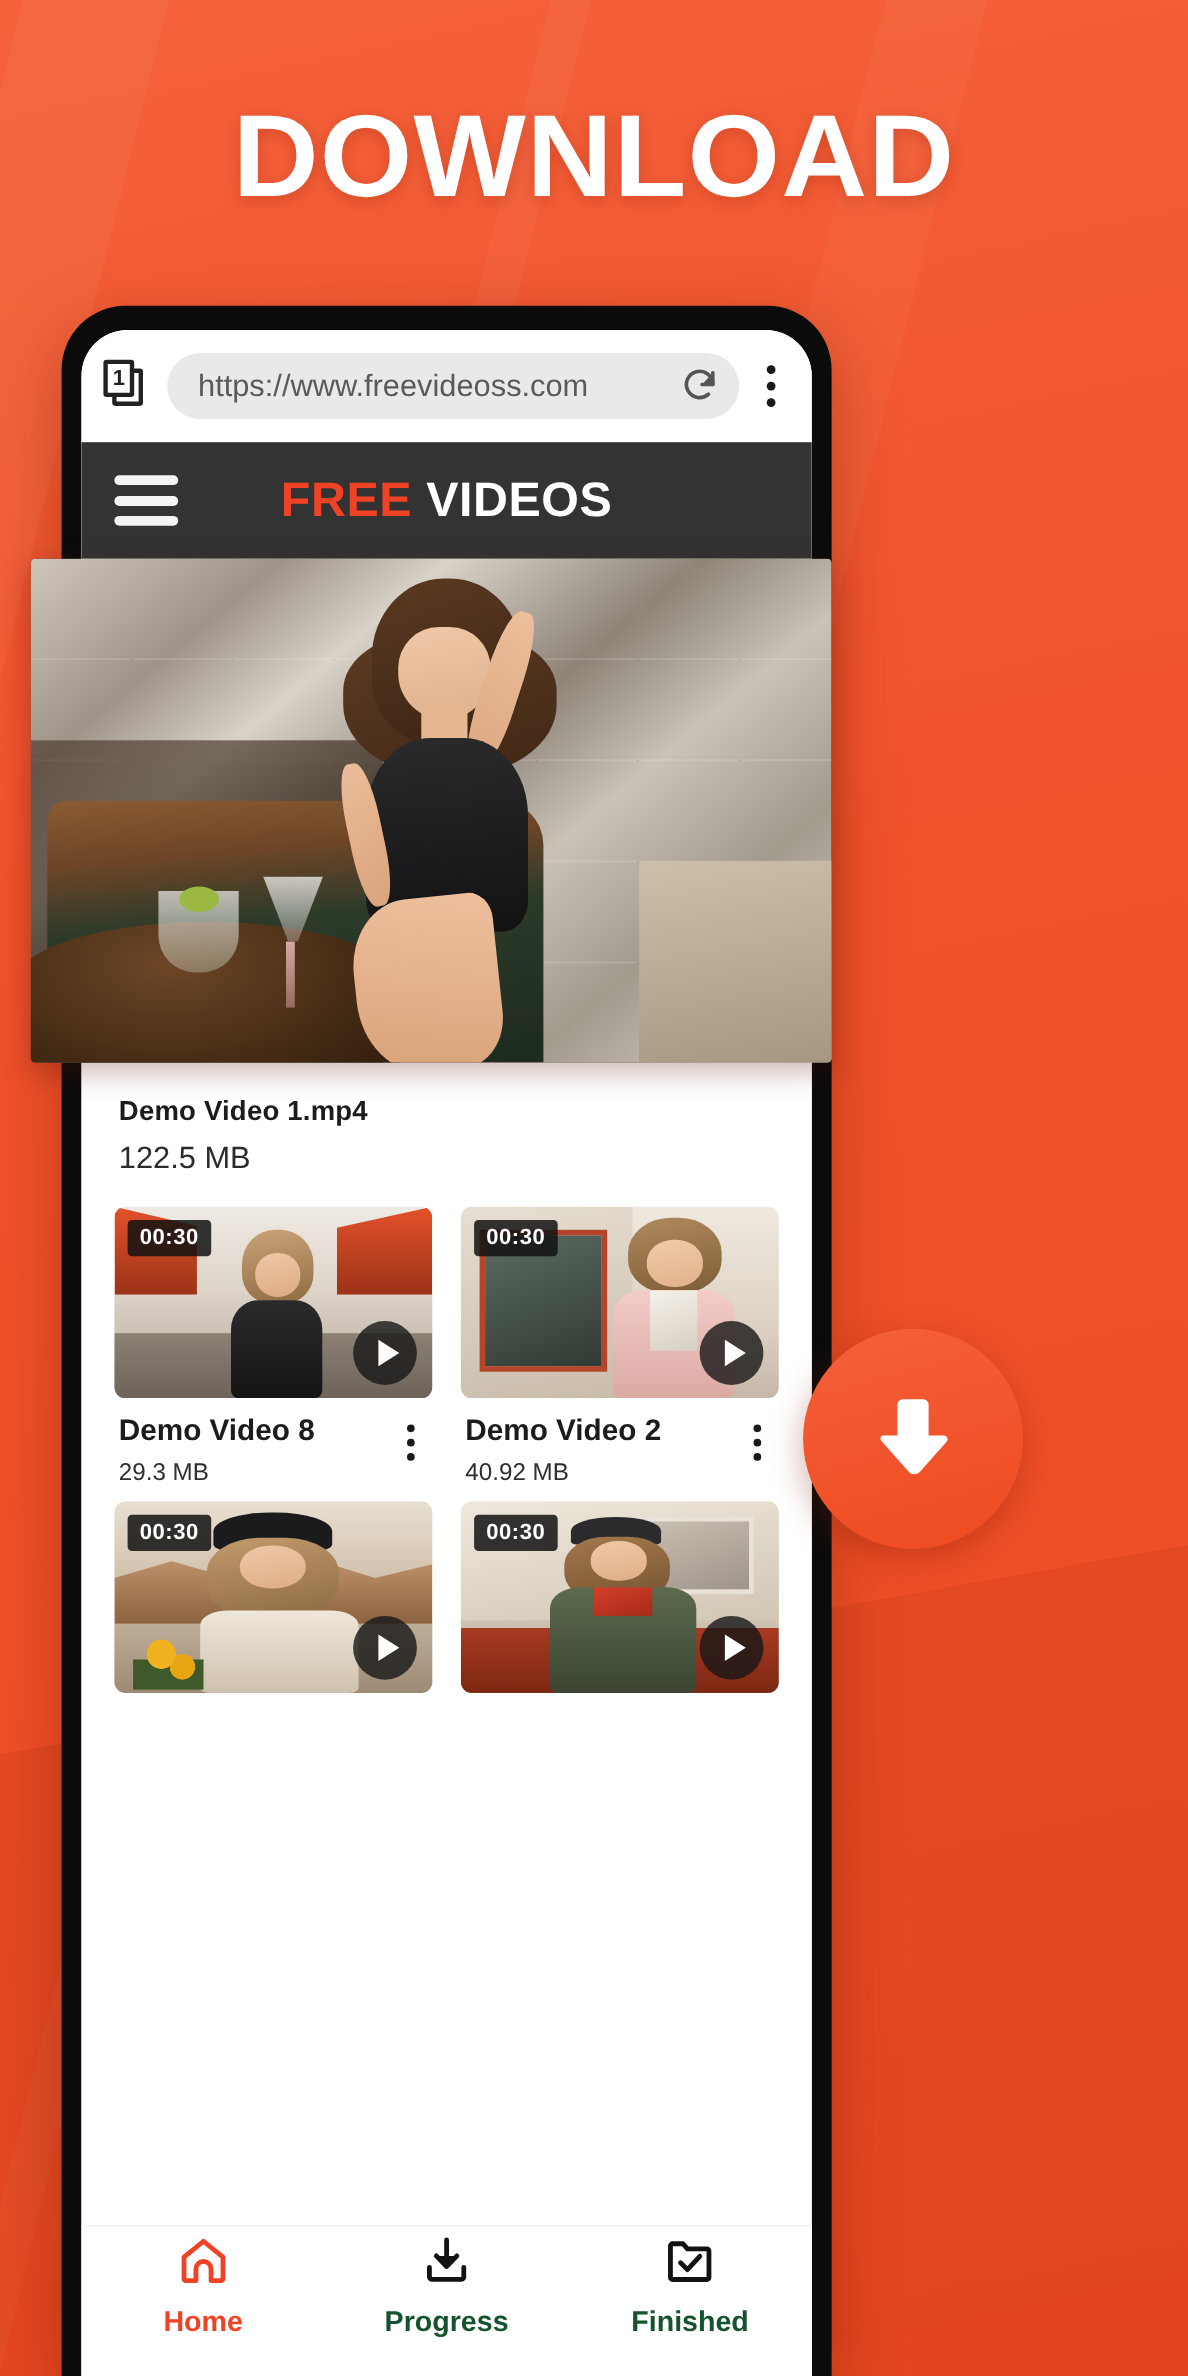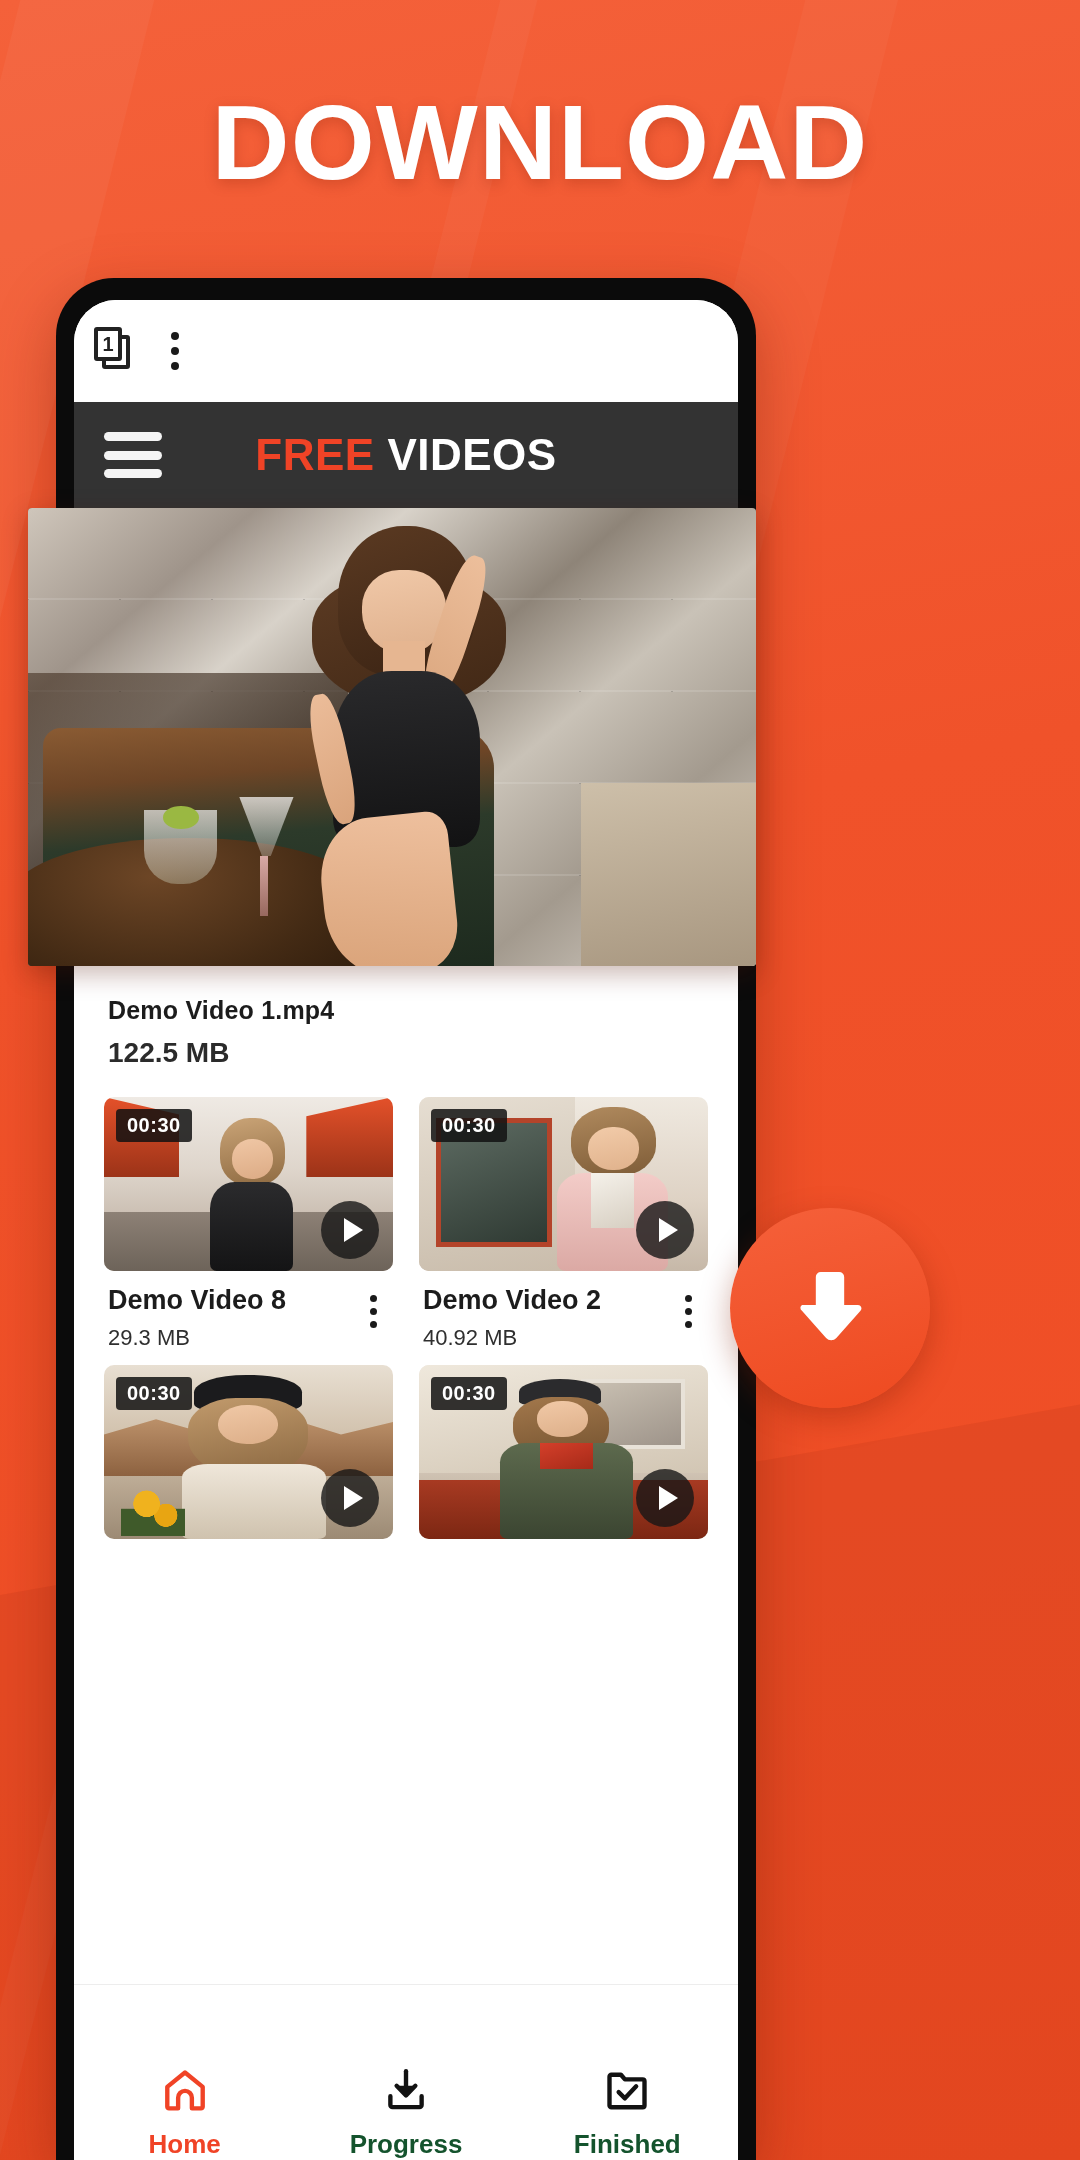--- a/index.html
+++ b/index.html
@@ -301,21 +301,21 @@
   }
   #hero-spacer { height:462px; }
 
   #hero-meta { padding:26px 34px 6px 34px; }
   #hero-title {
     font-size:25px; font-weight:bold; color:#1C1C1C;
     letter-spacing:0.2px;
   }
   #hero-size {
     margin-top:12px;
-    font-size:28px; font-weight:bold; color:#2B2B2B;
+    font-size:28px; font-weight:normal; color:#2B2B2B;
   }
 
   
   #grid {
     margin-top:22px;
     padding:0 30px;
     display:grid;
     grid-template-columns:1fr 1fr;
     column-gap:26px;
     row-gap:14px;
@@ -469,25 +469,25 @@
     margin-top:3px;
   }
   .kebab span {
     width:7px; height:7px; border-radius:50%; background:#1A1A1A; display:block;
   }
 
   
   #bottom-nav {
     position:absolute;
     left:0; bottom:0;
-    width:664px; height:176px;
+    width:664px; height:137px;
     background:#FFFFFF;
     border-top:1px solid #EDEDED;
     display:flex;
-    align-items:flex-end;
+    align-items:flex-start;
   }
   .nav-item {
     flex:1 1 0;
     display:flex; flex-direction:column;
     align-items:center; justify-content:center;
     gap:10px;
     padding-top:6px;
   }
   .nav-item svg { width:50px; height:50px; }
   .nav-label { font-size:26px; font-weight:bold; }
@@ -507,20 +507,29 @@
 
 <div id="headline">DOWNLOAD</div>
 
 <div id="phone">
   <div id="screen">
 
     <div id="browser-bar">
       <div id="tab-count">
         <div class="back"></div>
         <div class="front">1</div>
+      </div>
+      <div id="url-pill">
+        <div id="url-text" title="https://www.freevideoss.com">https://www.freevideoss.com</div>
+        <span id="reload-icon">
+          <svg viewBox="0 0 24 24" fill="none" stroke="#555" stroke-width="2.2" stroke-linecap="round" stroke-linejoin="round">
+            <path d="M20 11a8 8 0 1 0-2.6 5.9"></path>
+            <polyline points="20 4 20 11 13.5 11" fill="#555" stroke="#555"></polyline>
+          </svg>
+        </span>
       </div>
       <div id="browser-menu">
         <span></span>
         <span></span>
         <span></span>
       </div>
     </div>
 
     <div id="site-header">
       <div id="hamburger">

